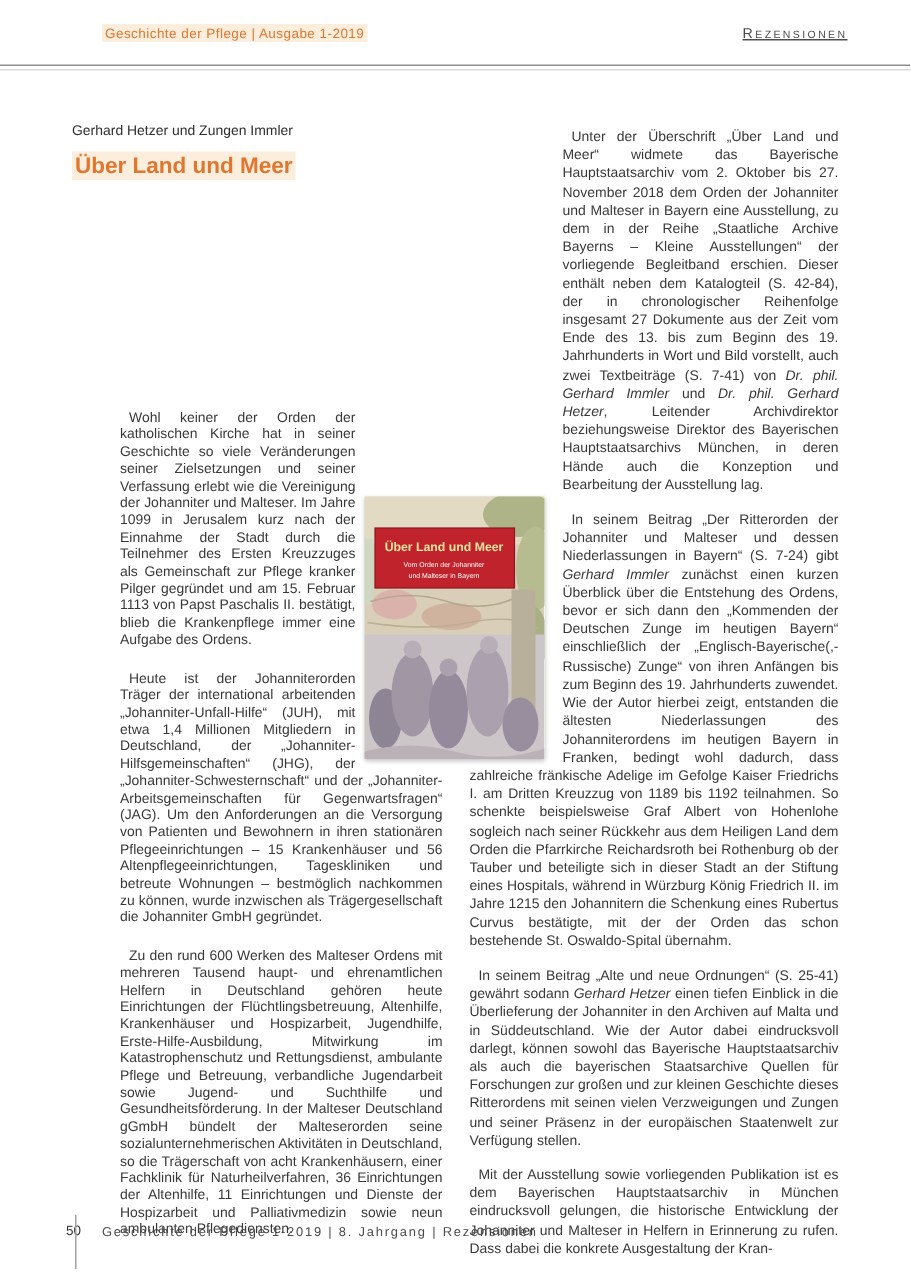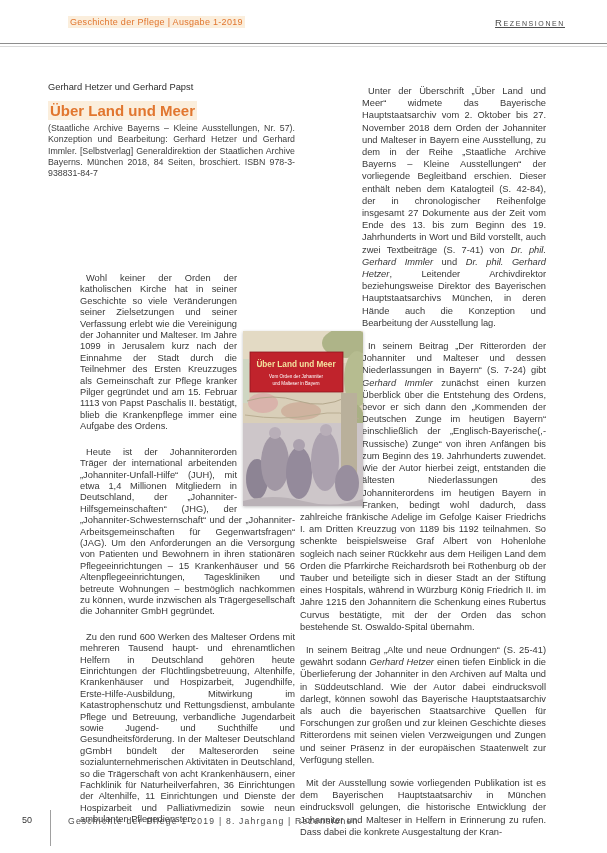--- a/index.html
+++ b/index.html
@@ -20,49 +20,48 @@
   .header-rule{position:absolute;top:43px;left:0;width:607px;height:2px;border-top:1px solid #8d8d8d;border-bottom:1px solid #d9d9d9;}
   
   .left-head{position:absolute;top:82px;left:48px;width:247px;}
   .byline{font-size:9.3px;color:#2d2d2d;margin:0 0 10px 0;}
   .article-title{font-size:15px;line-height:18px;font-weight:bold;color:var(--accent);margin:0 0 3px 0;}
   .article-subtitle{font-size:12.6px;line-height:16.4px;font-weight:normal;color:var(--accent);margin:0 0 12px 0;}
   .hl{background:var(--highlight);box-decoration-break:clone;-webkit-box-decoration-break:clone;padding:1px 2px;}
   .bibliography{font-size:8.8px;line-height:11.3px;color:#3d3d3d;text-align:justify;margin:0;hyphens:auto;}
   
   .left-body{position:absolute;top:273px;left:48px;width:247px;}
-  .right-col{position:absolute;top:85px;left:300px;width:246px;}
+  .right-col{position:absolute;top:85px;left:313px;width:246px;}
   .para{font-size:9.3px;color:var(--body-text);text-align:justify;text-indent:6px;margin:0;hyphens:auto;}
   .left-body .para{line-height:11.4px;margin-bottom:14px;margin-left:32px;}
   .right-col .para{line-height:12.2px;margin-bottom:11px;}
   .it{font-style:italic;}
   .spacer-l{float:right;width:54px;height:178px;margin-top:58px;margin-left:4px;}
   .spacer-r{float:left;width:58px;height:186px;margin-top:238px;margin-right:4px;}
   
   .cover{position:absolute;left:243px;top:331px;width:120px;height:175px;z-index:5;box-shadow:0 1px 3px rgba(0,0,0,.25);}
   .cover svg{display:block;}
   
   .page-footer{position:absolute;left:0;top:806px;width:607px;height:47px;}
-  .page-number{position:absolute;left:9px;top:9px;font-size:9px;color:#333;padding-left:13px;}
+  .page-number{position:absolute;left:31px;top:9px;font-size:9px;color:#333;padding-left:13px;}
   .footer-divider{position:absolute;left:50px;top:4px;width:1px;height:36px;background:#a0a0a0;}
   .footer-text{position:absolute;left:68px;top:10px;font-size:8.6px;letter-spacing:1.2px;color:#4b4b4b;}
 </style>
 </head>
 <body>
 
 <header class="page-header">
   <span class="journal-title hl">Geschichte der Pflege | Ausgabe 1-2019</span>
   <span class="section-label">Rezensionen</span>
 </header>
 <div class="header-rule"></div>
 
 <section class="left-head">
-  <p class="byline">Gerhard Hetzer und Gerhard Papst</p>
+  <p class="byline">Gerhard Hetzer und Zungen Immler</p>
   <h1 class="article-title"><span class="hl">Über Land und Meer</span></h1>
-  <p class="bibliography">(Staatliche Archive Bayerns – Kleine Ausstellungen, Nr. 57). Konzeption und Bearbeitung: Gerhard Hetzer und Gerhard Immler. [Selbstverlag] Generaldirektion der Staatlichen Archive Bayerns. München 2018, 84 Seiten, broschiert. ISBN 978-3-938831-84-7</p>
 </section>
 
 <section class="left-body">
   <div class="spacer-l"></div>
 <p class="para"><span>Wohl keiner der Orden der katholischen Kirche hat in seiner Geschichte so viele Veränderungen seiner Zielsetzungen und seiner Verfassung erlebt wie die Vereinigung der Johanniter und Malteser. Im Jahre 1099 in Jerusalem kurz nach der Einnahme der Stadt durch die Teilnehmer des Ersten Kreuzzuges als Gemeinschaft zur Pflege kranker Pilger gegründet und am 15. Februar 1113 von Papst Paschalis II. bestätigt, blieb die Krankenpflege immer eine Aufgabe des Ordens.</span></p>
     <p class="para"><span>Heute ist der Johanniterorden Träger der international arbeitenden „Johanniter-Unfall-Hilfe“ (JUH), mit etwa 1,4 Millionen Mitgliedern in Deutschland, der „Johanniter-Hilfsgemeinschaften“ (JHG), der „Johanniter-Schwesternschaft“ und der „Johanniter-Arbeitsgemeinschaften für Gegenwartsfragen“ (JAG). Um den Anforderungen an die Versorgung von Patienten und Bewohnern in ihren stationären Pflegeeinrichtungen – 15 Krankenhäuser und 56 Altenpflegeeinrichtungen, Tageskliniken und betreute Wohnungen – bestmöglich nachkommen zu können, wurde inzwischen als Trägergesellschaft die Johanniter GmbH gegründet.</span></p>
     <p class="para"><span>Zu den rund 600 Werken des Malteser Ordens mit mehreren Tausend haupt- und ehrenamtlichen Helfern in Deutschland gehören heute Einrichtungen der Flüchtlingsbetreuung, Altenhilfe, Krankenhäuser und Hospizarbeit, Jugendhilfe, Erste-Hilfe-Ausbildung, Mitwirkung im Katastrophenschutz und Rettungsdienst, ambulante Pflege und Betreuung, verbandliche Jugendarbeit sowie Jugend- und Suchthilfe und Gesundheitsförderung. In der Malteser Deutschland gGmbH bündelt der Malteserorden seine sozialunternehmerischen Aktivitäten in Deutschland, so die Trägerschaft von acht Krankenhäusern, einer Fachklinik für Naturheilverfahren, 36 Einrichtungen der Altenhilfe, 11 Einrichtungen und Dienste der Hospizarbeit und Palliativmedizin sowie neun ambulanten Pflegediensten.</span></p>
   </section>
 
 <section class="right-col">

